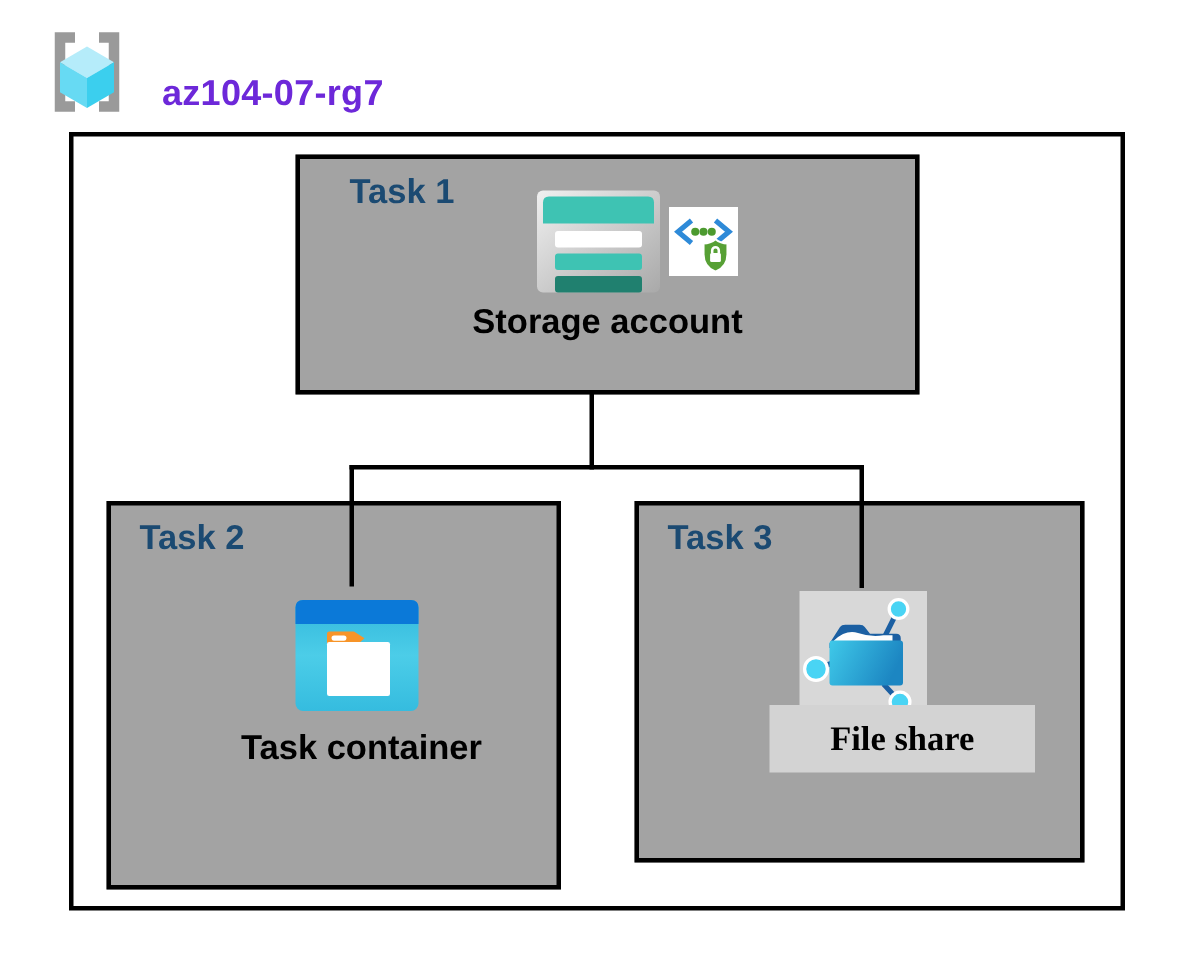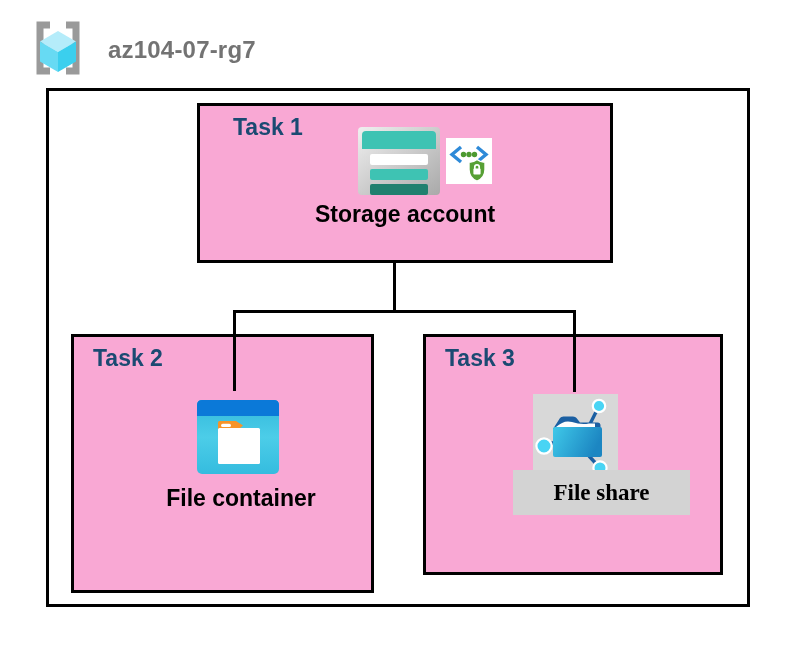--- a/index.html
+++ b/index.html
@@ -9,36 +9,36 @@
     background: #ffffff;
     font-family: "Liberation Sans", sans-serif;
     position: relative;
     overflow: hidden;
   }
   .abs { position: absolute; }
 
   
   .rg-icon { left: 28px; top: 18px; width: 60px; height: 60px; }
   .rg-title {
-    left: 108px; top: 36px;
-    font-size: 24px; font-weight: bold; color: #737373;
+    left: 108px; top: 49px;
+    font-size: 24px; font-weight: bold; color: #6d28d9;
     letter-spacing: 0.2px;
   }
 
   
   .outer-box {
     left: 46px; top: 88px;
     width: 704px; height: 519px;
     border: 3px solid #000000;
     background: #ffffff;
   }
 
   
   .task-box {
-    background: #f9a8d4;
+    background: #a3a3a3;
     border: 3px solid #000000;
     z-index: 2;
   }
   .task1 { left: 197px; top: 103px; width: 416px; height: 160px; }
   .task2 { left: 71px;  top: 334px; width: 303px; height: 259px; }
   .task3 { left: 423px; top: 334px; width: 300px; height: 241px; padding-left: 30px; }
 
   .task-label {
     position: absolute;
     font-size: 23px; font-weight: bold; color: #1b4a72;
@@ -141,21 +141,21 @@
         <stop offset="1" stop-color="#35bcdf"></stop>
       </linearGradient>
     </defs>
     <rect x="1" y="1" width="82" height="74" rx="5" fill="url(#g-blob)"></rect>
     <path d="M1 17 L1 6 Q1 1 6 1 L78 1 Q83 1 83 6 L83 17 Z" fill="#0b79d8"></path>
     <path d="M22 30 L22 23.5 Q22 22 23.5 22 L40 22 L47 26.5 L42.5 30.5 Z" fill="#f79428"></path>
     <rect x="25" y="24.7" width="10" height="3.4" rx="1.7" fill="#ffffff"></rect>
     <rect x="22" y="29" width="42" height="36" rx="1.5" fill="#ffffff"></rect>
   </svg>
 
-  <div class="item-label blob-label">File container</div>
+  <div class="item-label blob-label">Task container</div>
 </div>
 
 <div class="abs task-box task3">
   <div class="task-label">Task 3</div>
 
   <div class="abs fileshare-icon-bg">
     <svg viewBox="0 0 85 81" width="85" height="81">
       <defs>
         <linearGradient id="g-file" x1="0" y1="0" x2="1" y2="0.3">
           <stop offset="0" stop-color="#3fc9e9"></stop>

